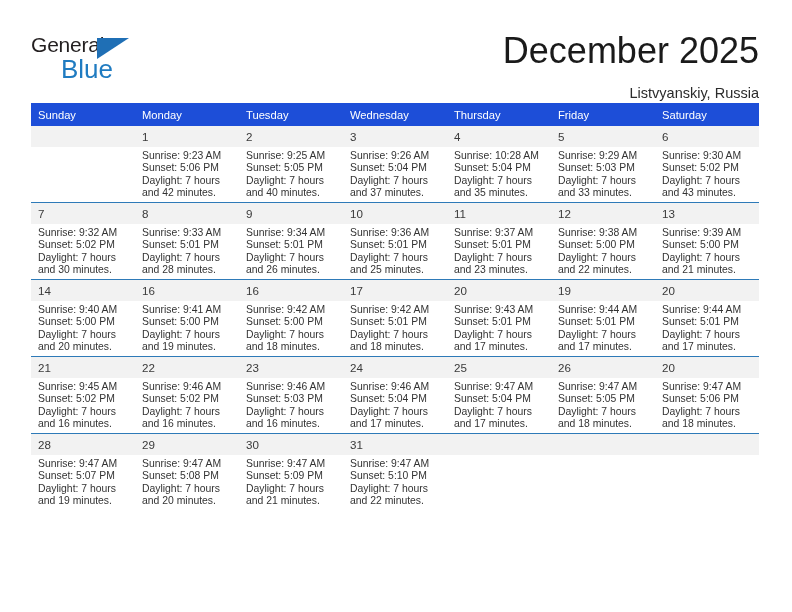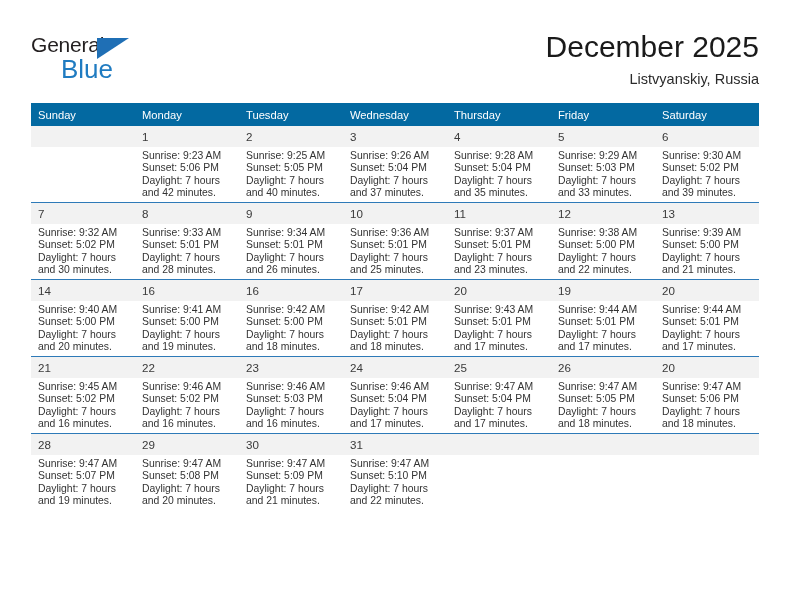--- a/index.html
+++ b/index.html
@@ -63,43 +63,43 @@
     line-height: 1;
     font-family: "Liberation Sans", sans-serif;
   }
   .title-block {
     position: absolute;
     right: 33px;
     top: 30px;
     text-align: right;
   }
   .cal-title {
-    font-size: 30px;
+    font-size: 36px;
     color: #1a1a1a;
     line-height: 1.15;
     white-space: nowrap;
   }
   .cal-subtitle {
     font-size: 14.5px;
     color: #2b2b2b;
-    margin-top: 6px;
+    margin-top: 14px;
     white-space: nowrap;
   }
 
   
   .calendar {
     position: absolute;
     left: 31px;
     top: 103px;
     width: 728px;
     border-collapse: collapse;
     table-layout: fixed;
   }
   .calendar th {
-    background: #0369a1;
+    background: #1d4ed8;
     color: #ffffff;
     font-size: 11.2px;
     font-weight: normal;
     text-align: left;
     padding: 5px 0 5px 7px;
     height: 13px;
     border: none;
   }
   .calendar td {
     width: 104px;
@@ -201,42 +201,42 @@
             <div class="lines">
               <div>Sunrise: 9:26 AM</div>
               <div>Sunset: 5:04 PM</div>
               <div>Daylight: 7 hours</div>
               <div>and 37 minutes.</div>
             </div>
           </td>
           <td>
             <span class="daynum">4</span>
             <div class="lines">
-              <div>Sunrise: 9:28 AM</div>
+              <div>Sunrise: 10:28 AM</div>
               <div>Sunset: 5:04 PM</div>
               <div>Daylight: 7 hours</div>
               <div>and 35 minutes.</div>
             </div>
           </td>
           <td>
             <span class="daynum">5</span>
             <div class="lines">
               <div>Sunrise: 9:29 AM</div>
               <div>Sunset: 5:03 PM</div>
               <div>Daylight: 7 hours</div>
               <div>and 33 minutes.</div>
             </div>
           </td>
           <td>
             <span class="daynum">6</span>
             <div class="lines">
               <div>Sunrise: 9:30 AM</div>
               <div>Sunset: 5:02 PM</div>
               <div>Daylight: 7 hours</div>
-              <div>and 39 minutes.</div>
+              <div>and 43 minutes.</div>
             </div>
           </td>
         </tr>
         <tr class="week-row">
           <td>
             <span class="daynum">7</span>
             <div class="lines">
               <div>Sunrise: 9:32 AM</div>
               <div>Sunset: 5:02 PM</div>
               <div>Daylight: 7 hours</div>

